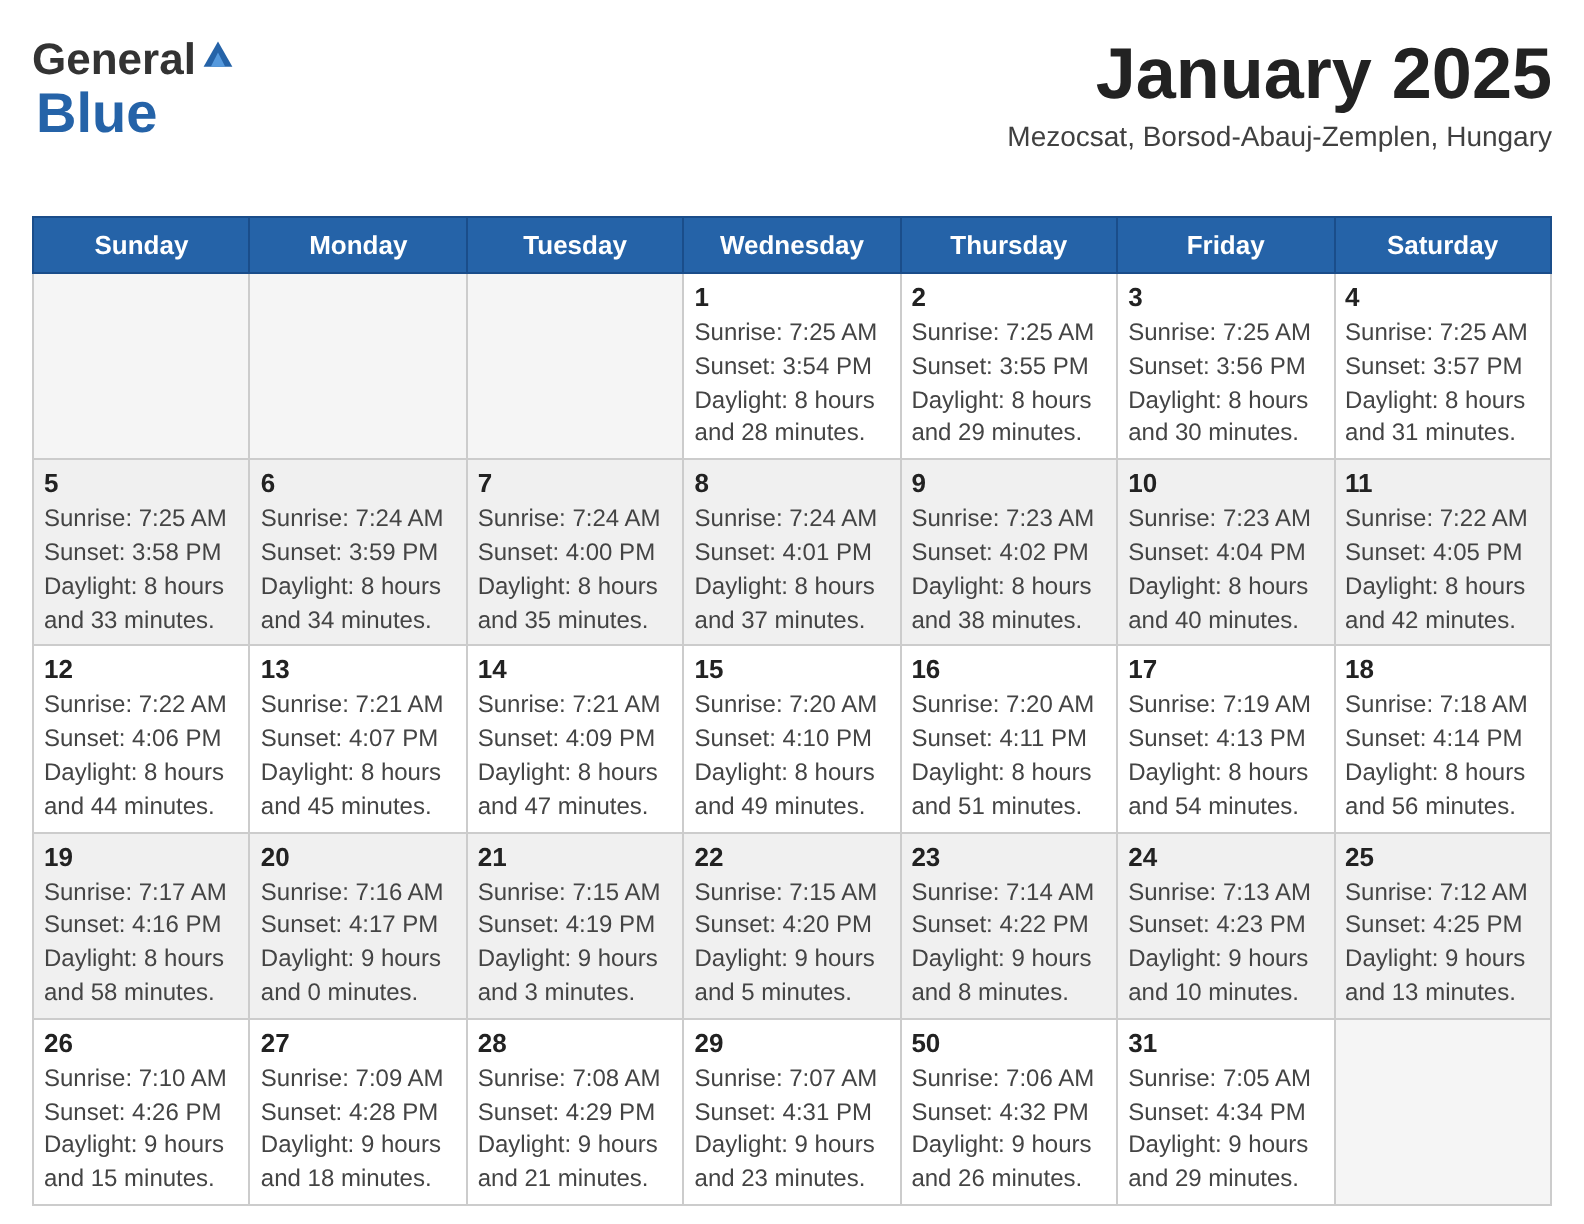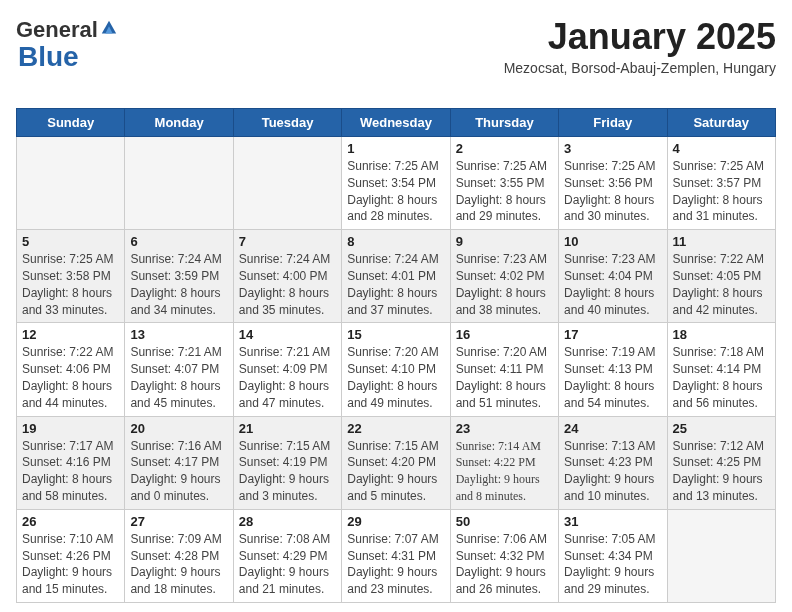--- a/index.html
+++ b/index.html
@@ -290,21 +290,21 @@
         </td>
         <td>
           <div class="day-number">22</div>
           <div class="day-info" style="white-space: pre-line;">Sunrise: 7:15 AM
 Sunset: 4:20 PM
 Daylight: 9 hours
 and 5 minutes.</div>
         </td>
         <td>
           <div class="day-number">23</div>
-          <div class="day-info" style="white-space: pre-line; font-family: Liberation Serif, serif;">Sunrise: 7:14 AM
+          <div class="day-info" style="white-space: pre-line;">Sunrise: 7:14 AM
 Sunset: 4:22 PM
 Daylight: 9 hours
 and 8 minutes.</div>
         </td>
         <td>
           <div class="day-number">24</div>
           <div class="day-info" style="white-space: pre-line;">Sunrise: 7:13 AM
 Sunset: 4:23 PM
 Daylight: 9 hours
 and 10 minutes.</div>

